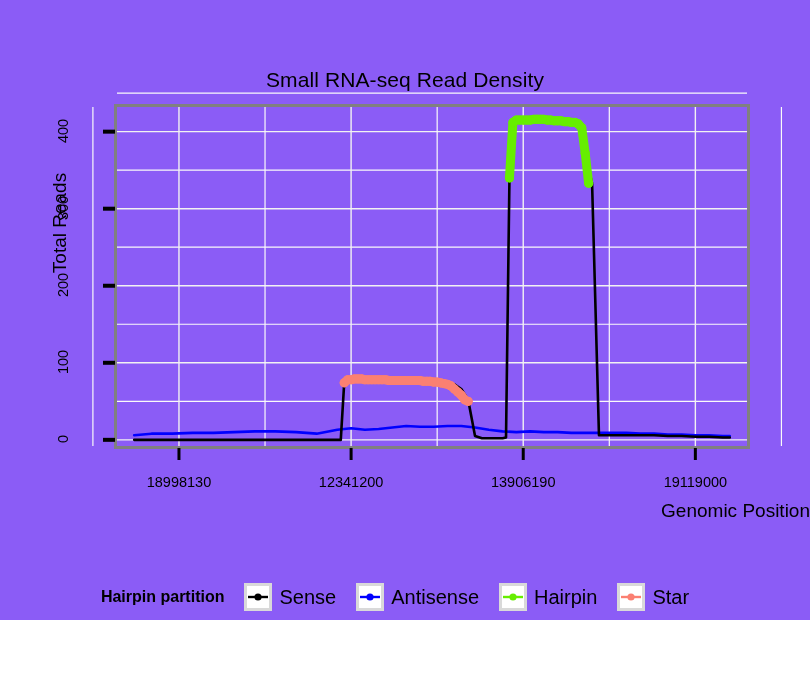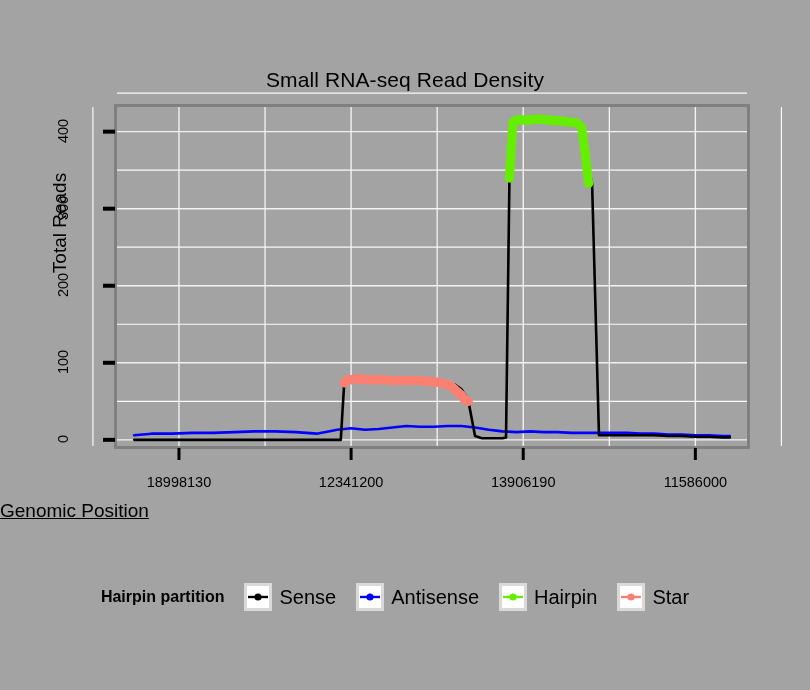--- a/index.html
+++ b/index.html
@@ -13,42 +13,41 @@
     font-family: "Liberation Sans", sans-serif;
     color: #000000;
     overflow: hidden;
     position: relative;
   }
   #figure {
     position: absolute;
     left: 0;
     top: 0;
     width: 810px;
-    height: 690px;
-    background: #a3a3a3;
+    height: 620px;
+    background: #8b5cf6;
   }
   .chart-title {
     position: absolute;
     left: 0;
     top: 68px;
     width: 810px;
     text-align: center;
     font-size: 21px;
     color: #000000;
     letter-spacing: 0.1px;
   }
   .axis-label-x {
     position: absolute;
     left: 0;
     top: 500px;
     width: 810px;
-    text-align: left;
+    text-align: right;
     font-size: 19px;
     color: #000000;
-    text-decoration: underline;
   }
   .axis-label-y {
     position: absolute;
     left: -60px;
     top: 212px;
     width: 240px;
     text-align: center;
     font-size: 19px;
     color: #000000;
     transform: rotate(-90deg);
@@ -232,21 +231,21 @@
           <circle cx="585.1967213114754" cy="153.22727272727275" r="4.6" fill="#66ee00"></circle>
           <circle cx="588.6393442622951" cy="183.27499999999998" r="4.6" fill="#66ee00"></circle>
         </g>
       </g>
   </svg>
 
   <div id="xticklabels">
       <div class="tick-label-x" style="left: 118.967px;">18998130</div>
       <div class="tick-label-x" style="left: 291.098px;">12341200</div>
       <div class="tick-label-x" style="left: 463.23px;">13906190</div>
-      <div class="tick-label-x" style="left: 635.361px;">11586000</div>
+      <div class="tick-label-x" style="left: 635.361px;">19119000</div>
     </div>
   <div id="yticklabels">
       <div class="tick-label-y" style="left: 33px; top: 430.836px;">0</div>
       <div class="tick-label-y" style="left: 33px; top: 353.791px;">100</div>
       <div class="tick-label-y" style="left: 33px; top: 276.745px;">200</div>
       <div class="tick-label-y" style="left: 33px; top: 199.7px;">300</div>
       <div class="tick-label-y" style="left: 33px; top: 122.655px;">400</div>
     </div>
 
   <div class="legend">

